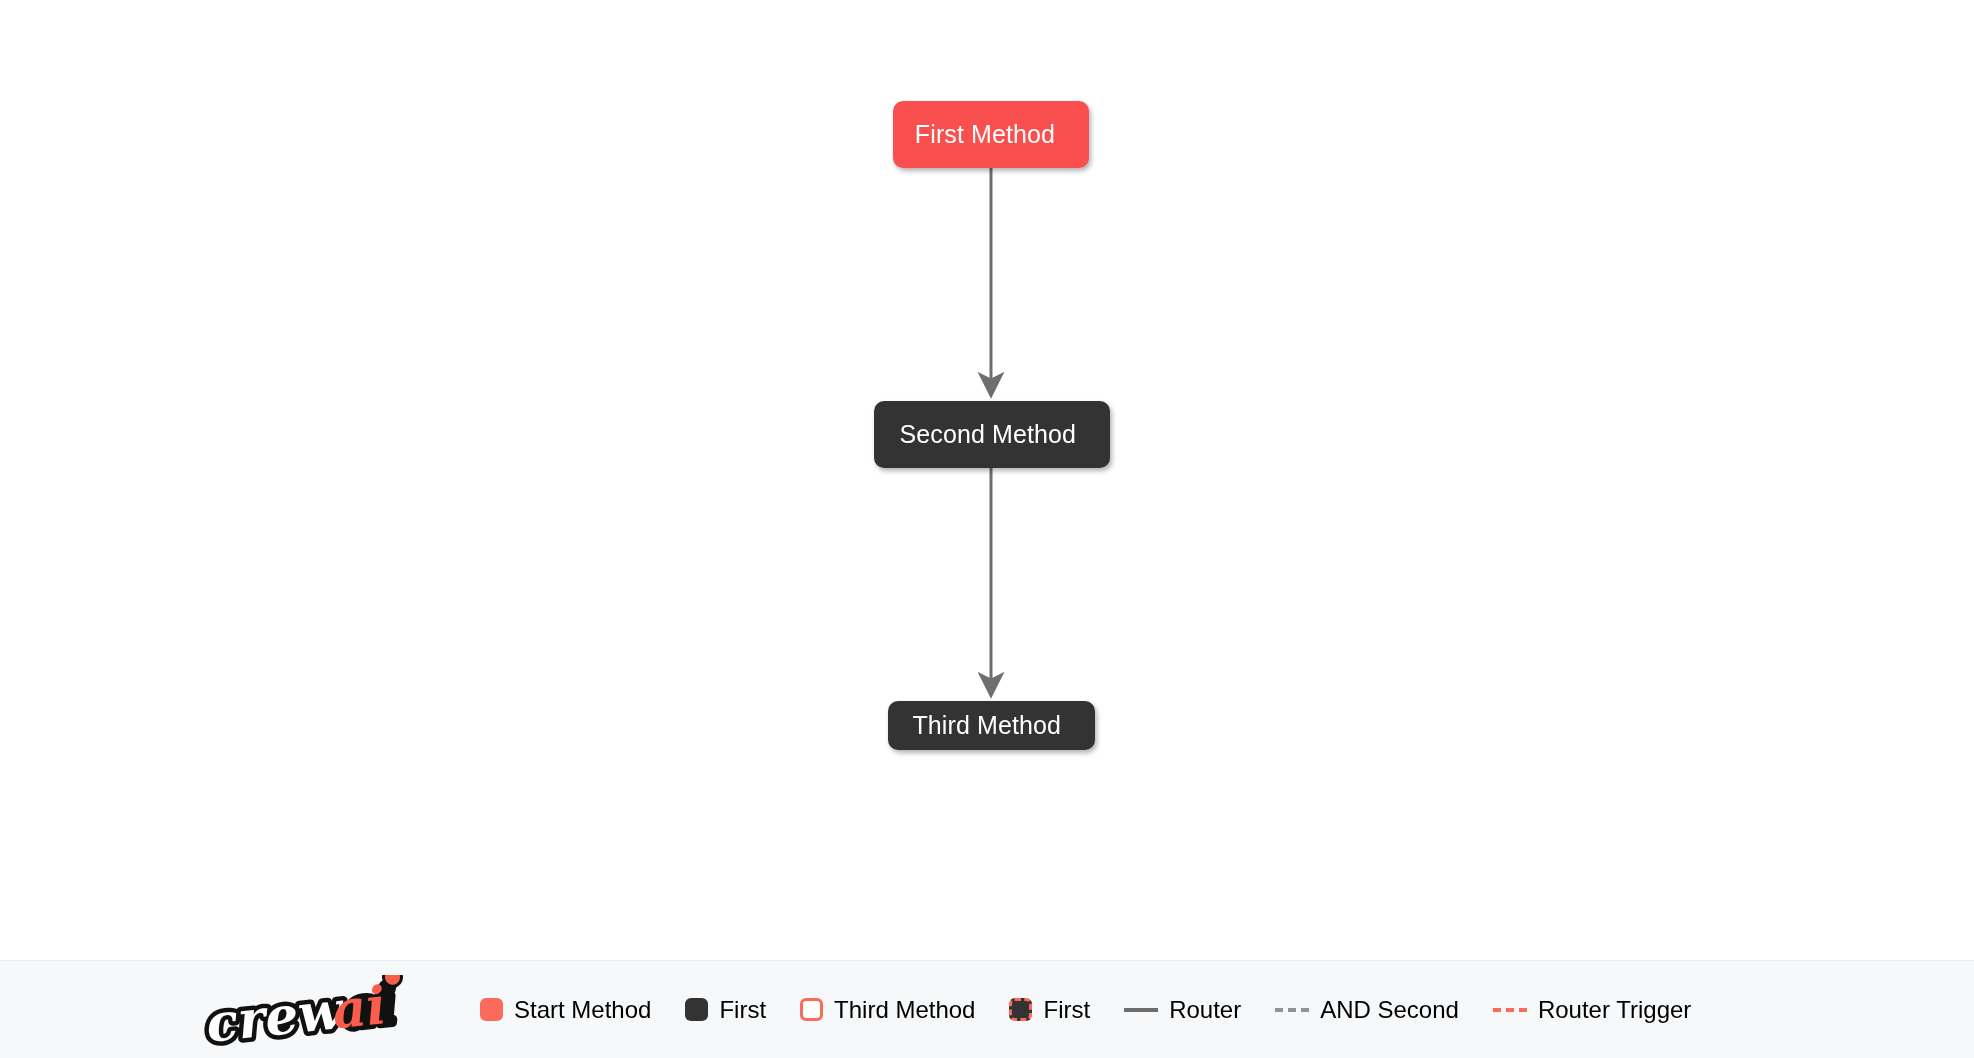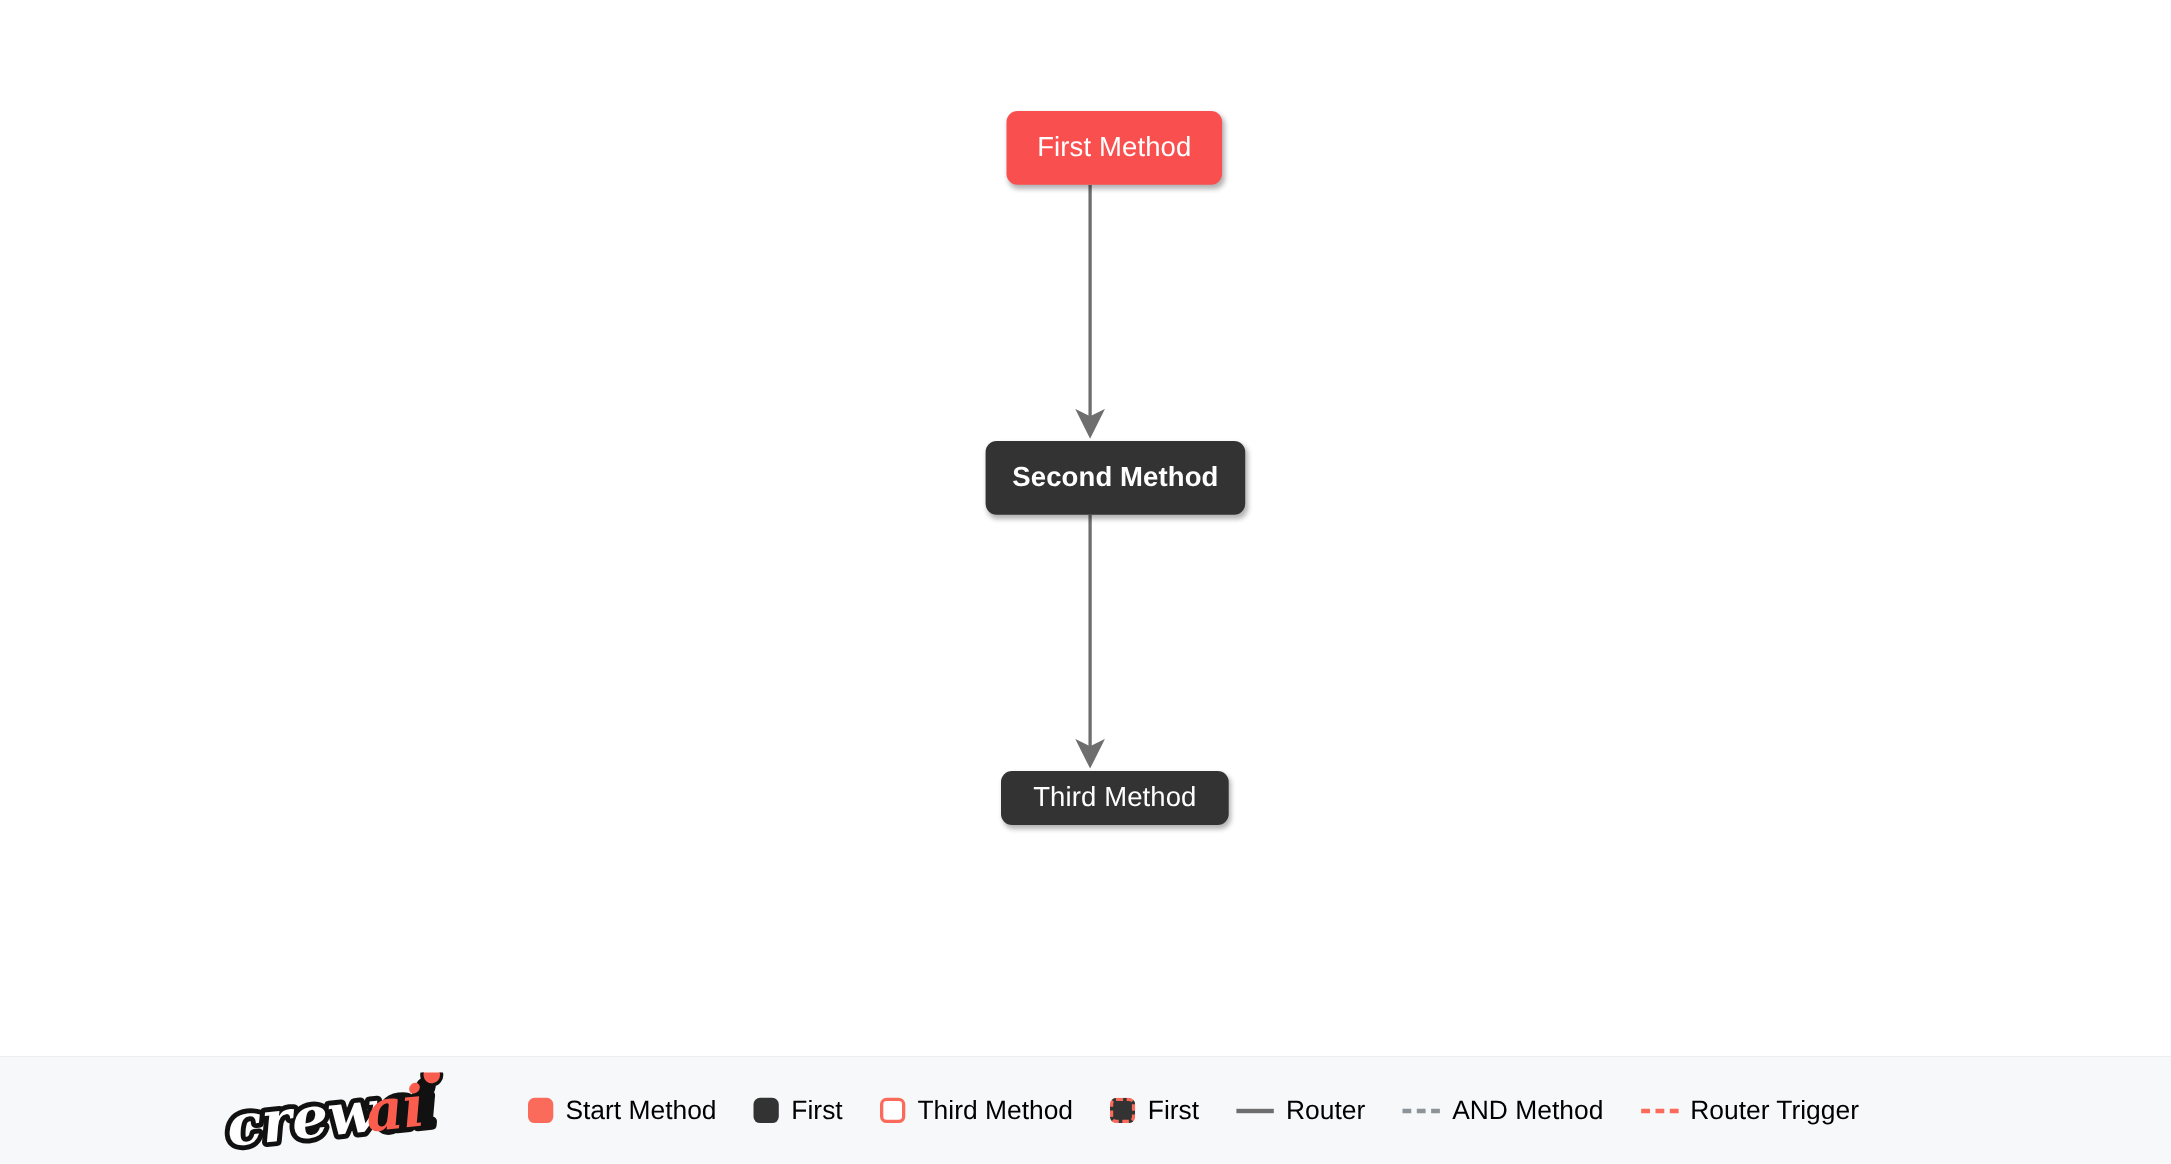--- a/index.html
+++ b/index.html
@@ -33,30 +33,29 @@
     width: 1974px;
     height: 960px;
     pointer-events: none;
   }
 
   
   .node {
     position: absolute;
     display: flex;
     align-items: center;
-    justify-content: center;
+    justify-content: flex-end;
     border-radius: 10px;
     color: #ffffff;
     font-size: 25px;
     line-height: 1;
     letter-spacing: 0.1px;
     white-space: nowrap;
     box-shadow: 2px 3px 5px rgba(0,0,0,0.30);
-    padding: 0 12px;
-    margin-left: 22px;
+    padding: 0 34px;
   }
   .node.start  { background: #fa4f4f; }
   .node.method { background: #333333; }
 
   
   #legend-bar {
     position: absolute;
     left: 0;
     top: 960px;
     width: 1974px;
@@ -131,21 +130,21 @@
 
     <line x1="991" y1="168" x2="991" y2="392" stroke="#6e6e6e" stroke-width="3" marker-end="url(#arrow-gray)"></line>
 
     <line x1="991" y1="468" x2="991" y2="692" stroke="#6e6e6e" stroke-width="3" marker-end="url(#arrow-gray)"></line>
   </svg>
 
   <div class="node start" style="left:893px; top:101px; width:196px; height:67px;">
     <span>First Method</span>
   </div>
 
-  <div class="node method" style="left:874px; top:401px; width:236px; height:67px;font-weight:bold;">
+  <div class="node method" style="left:874px; top:401px; width:236px; height:67px;">
     <span>Second Method</span>
   </div>
 
   <div class="node method" style="left:888px; top:701px; width:207px; height:49px;">
     <span>Third Method</span>
   </div>
 
 </div>
 
 <div id="legend-bar">
@@ -180,21 +179,21 @@
       <span class="legend-label">First</span>
     </div>
 
     <div class="legend-item">
       <span class="line-swatch"></span>
       <span class="legend-label">Router</span>
     </div>
 
     <div class="legend-item">
       <span class="line-swatch dashed-gray"></span>
-      <span class="legend-label">AND Method</span>
+      <span class="legend-label">AND Second</span>
     </div>
 
     <div class="legend-item">
       <span class="line-swatch dashed-red"></span>
       <span class="legend-label">Router Trigger</span>
     </div>
 
   </div>
 </div>
 

